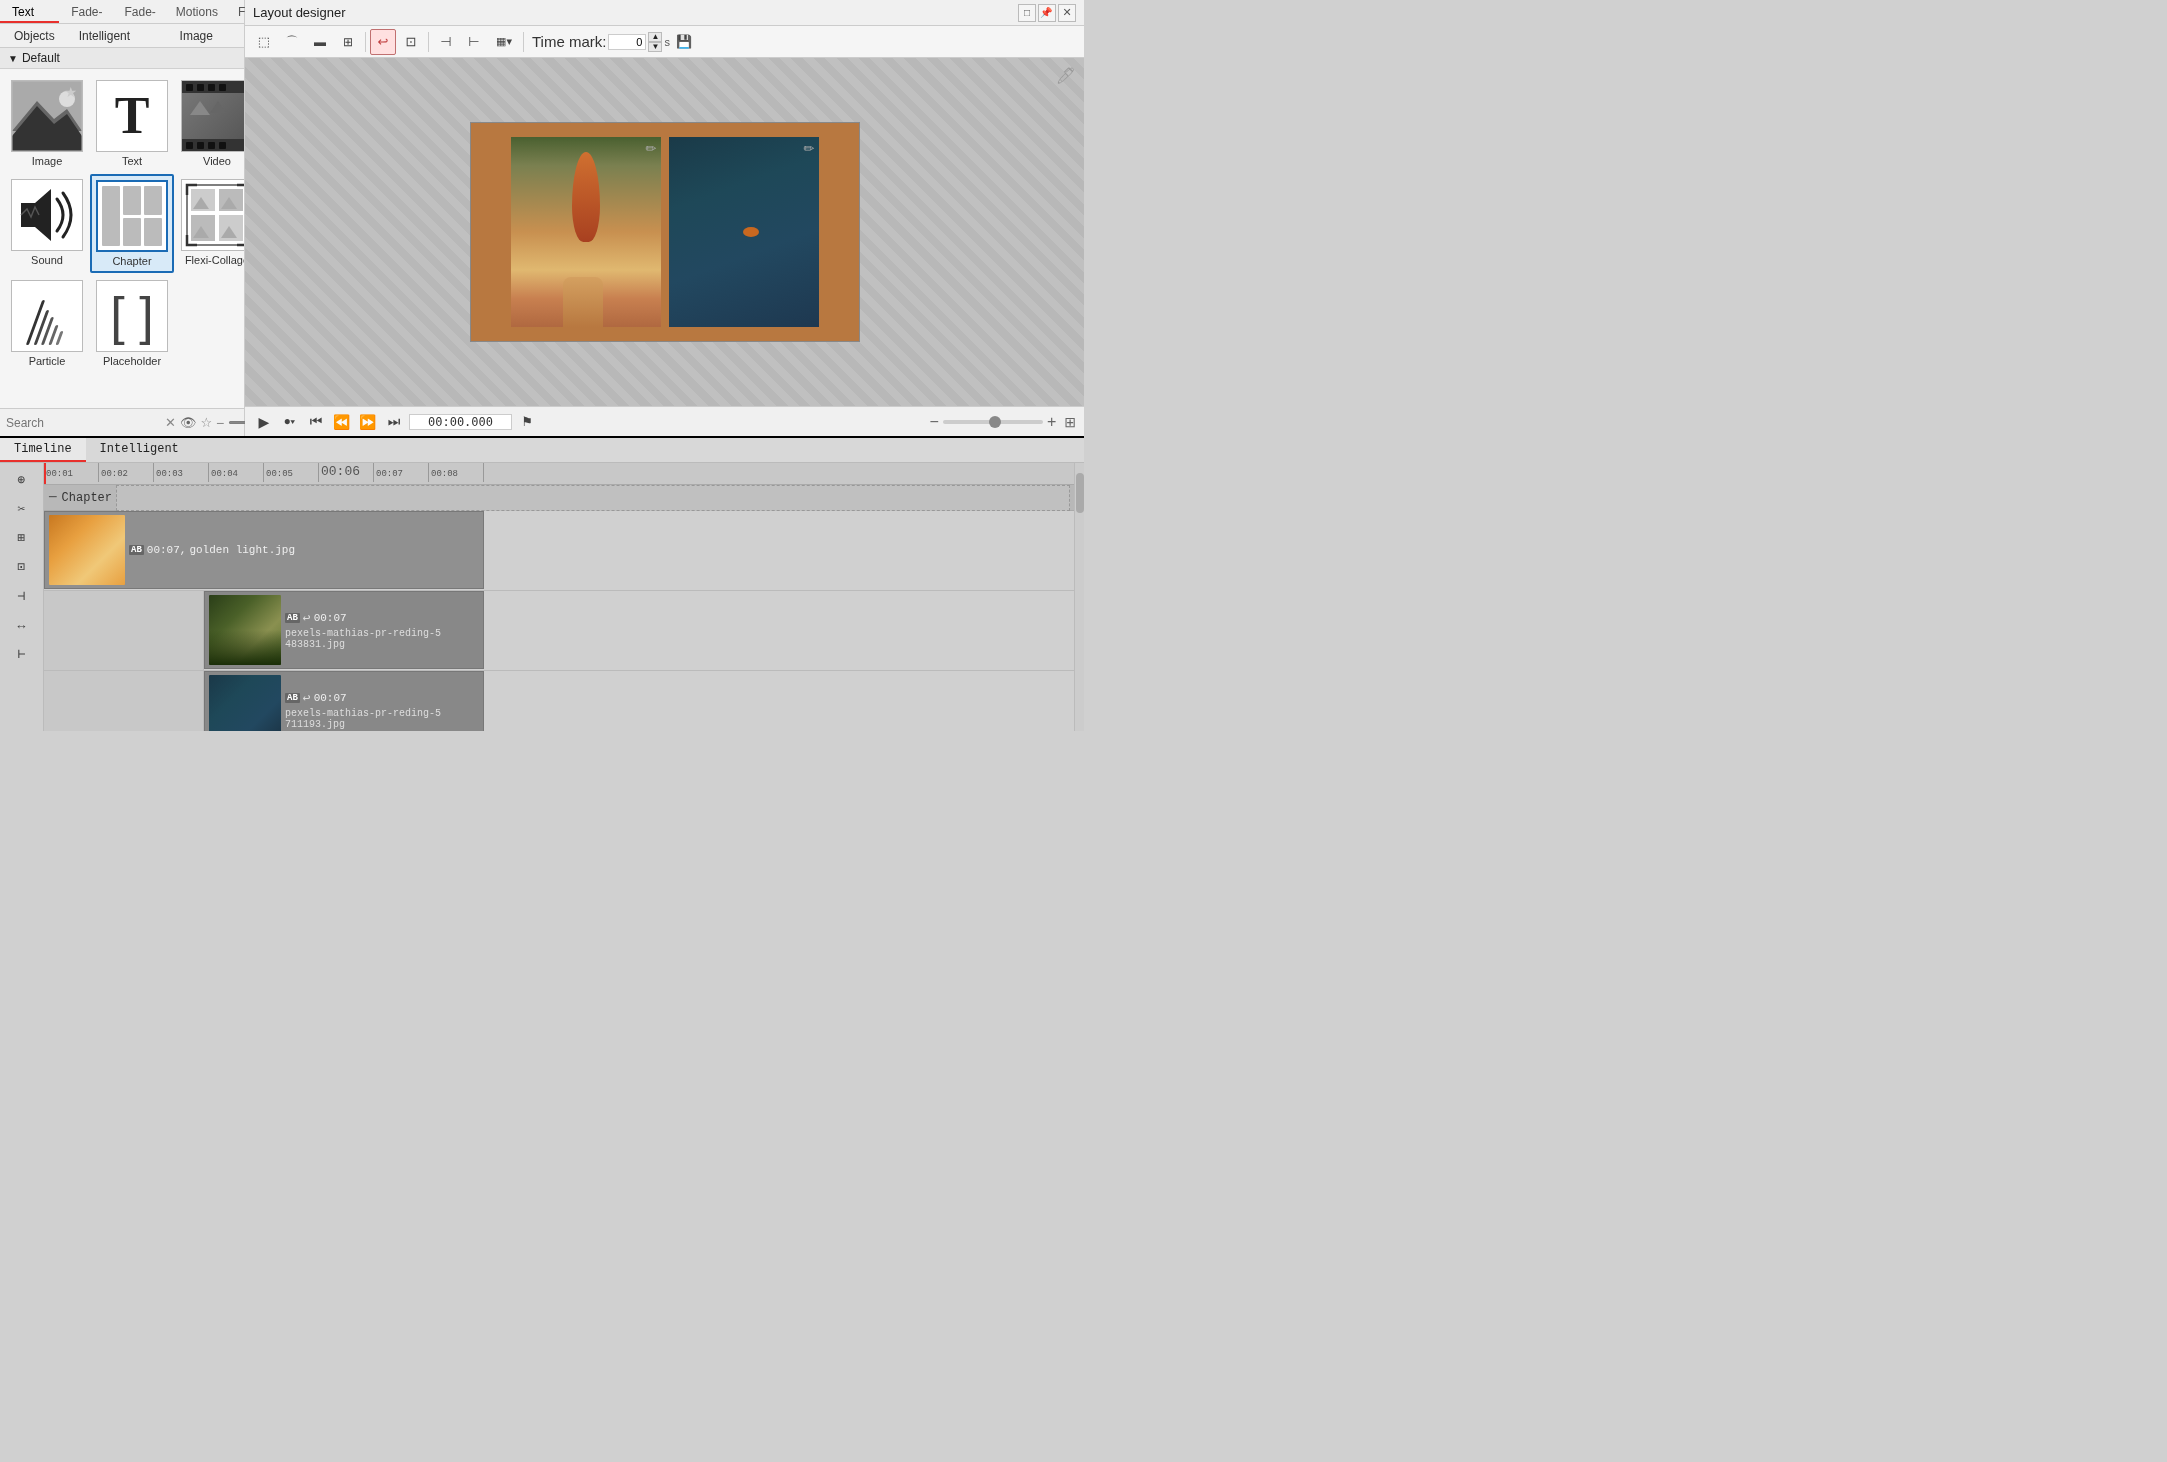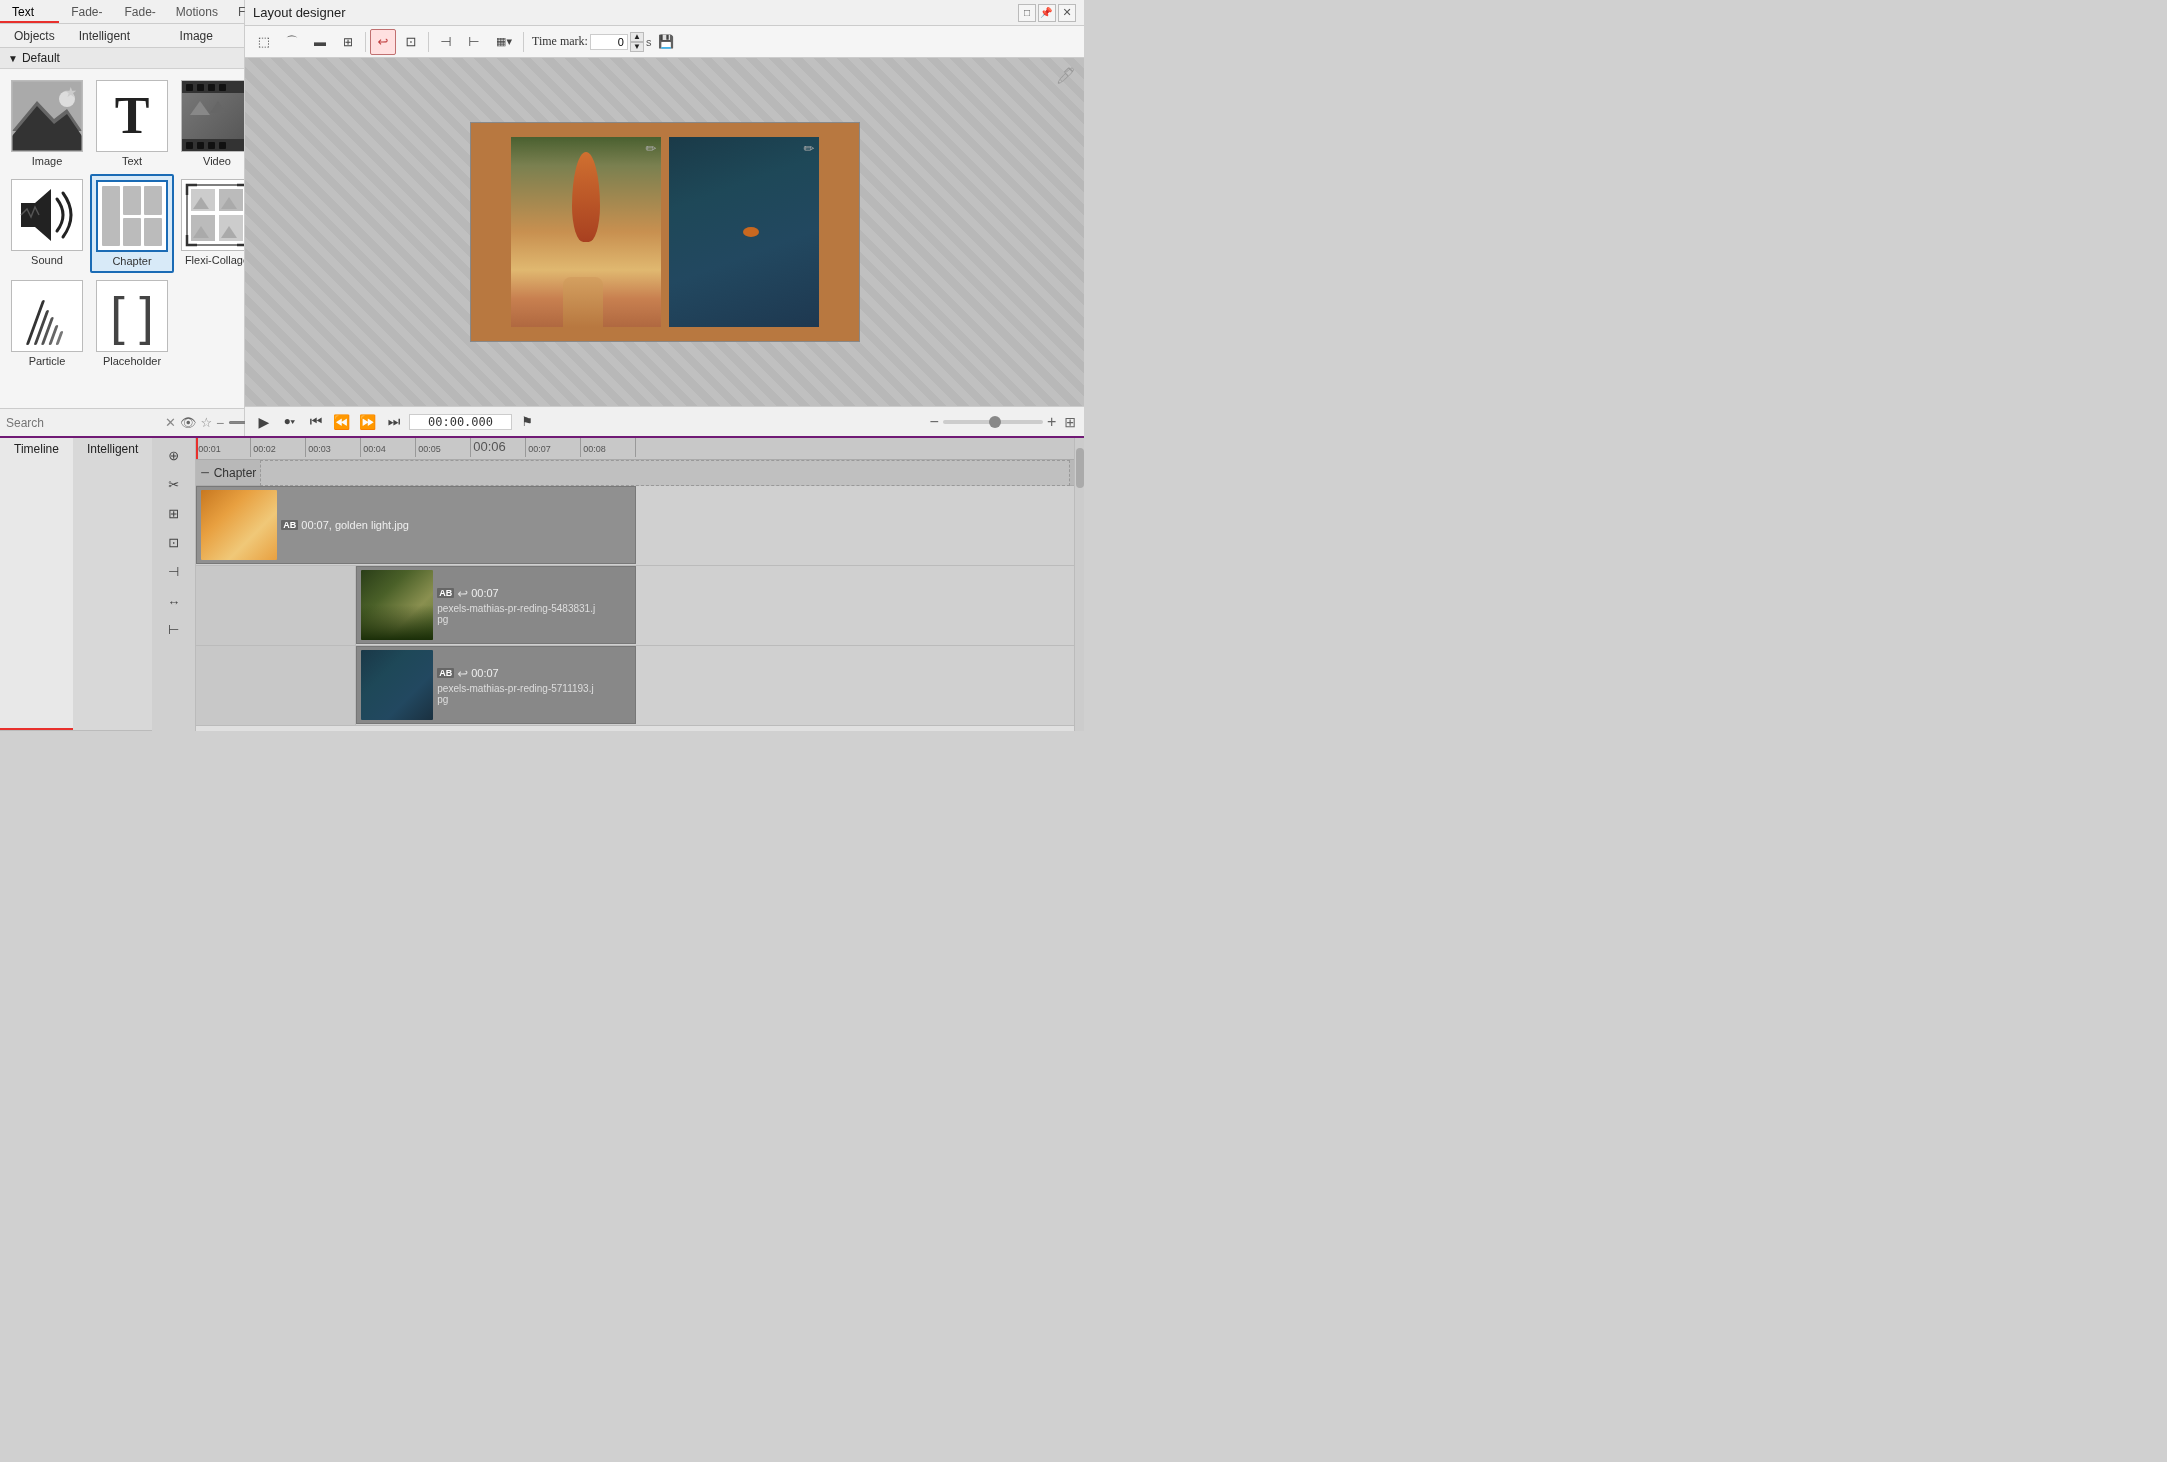--- a/index.html
+++ b/index.html
@@ -192,21 +192,21 @@
         <div style="width:26px;height:26px;display:flex;align-items:center;justify-content:center;cursor:pointer;border:1px solid transparent;border-radius:2px;font-size:12px;color:#444;">⊞</div>
         <div style="width:1px;height:20px;background:#ccc;margin:0 2px;"></div>
         <div style="width:26px;height:26px;display:flex;align-items:center;justify-content:center;cursor:pointer;border:1px solid #c07070;background:#ffe0e0;border-radius:2px;font-size:13px;color:#c04040;">↩</div>
         <div style="width:26px;height:26px;display:flex;align-items:center;justify-content:center;cursor:pointer;border:1px solid transparent;border-radius:2px;font-size:13px;color:#444;">⊡</div>
         <div style="width:1px;height:20px;background:#ccc;margin:0 2px;"></div>
         <div style="width:26px;height:26px;display:flex;align-items:center;justify-content:center;cursor:pointer;border:1px solid transparent;border-radius:2px;font-size:13px;color:#444;">⊣</div>
         <div style="width:26px;height:26px;display:flex;align-items:center;justify-content:center;cursor:pointer;border:1px solid transparent;border-radius:2px;font-size:13px;color:#444;">⊢</div>
         <div style="width:30px;height:26px;display:flex;align-items:center;justify-content:center;cursor:pointer;border:1px solid transparent;border-radius:2px;font-size:11px;color:#444;">▦▾</div>
         <div style="width:1px;height:20px;background:#ccc;margin:0 2px;"></div>
 
-        <span style="font-size:12px;color:#333;margin-left:4px;font-family:Liberation Serif, serif;">Time mark:</span>
+        <span style="font-size:15px;color:#333;margin-left:4px;">Time mark:</span>
         <input type="text" value="0" style="width: 38px; border: 1px solid rgb(204, 204, 204); background: rgb(255, 255, 255); padding: 1px 3px; font-size: 11px; text-align: right;">
         <div style="display:flex;flex-direction:column;">
           <div style="width:14px;height:10px;font-size:8px;cursor:pointer;background:#e8e8e8;border:1px solid #bbb;display:flex;align-items:center;justify-content:center;">▲</div>
           <div style="width:14px;height:10px;font-size:8px;cursor:pointer;background:#e8e8e8;border:1px solid #bbb;display:flex;align-items:center;justify-content:center;">▼</div>
         </div>
         <span style="font-size:11px;color:#555;">s</span>
         <div style="width:26px;height:26px;display:flex;align-items:center;justify-content:center;cursor:pointer;border:1px solid transparent;border-radius:2px;font-size:13px;color:#444;">💾</div>
       </div>
 
       <div style="flex:1;display:flex;align-items:center;justify-content:center;background:repeating-linear-gradient(45deg,#c0c0c0 0px,#c0c0c0 8px,#b8b8b8 8px,#b8b8b8 16px);position:relative;">
@@ -249,21 +249,21 @@
         <span style="cursor:pointer;color:#666;font-size:16px;">−</span>
         <div style="width:100px;height:4px;background:#ccc;border-radius:2px;position:relative;cursor:pointer;">
           <div style="position:absolute;left:46%;top:-4px;width:12px;height:12px;background:#888;border-radius:50%;cursor:pointer;"></div>
         </div>
         <span style="cursor:pointer;color:#666;font-size:16px;">+</span>
         <div style="cursor:pointer;color:#666;font-size:14px;margin-left:4px;">⊞</div>
       </div>
     </div>
   </div>
 
-  <div style="height:295px;background:#e0e0e0;display:flex;border-top:2px solid #701a75;flex-shrink:0;">
+  <div style="height:295px;background:#e0e0e0;display:flex;flex-direction:column;border-top:2px solid #000000;flex-shrink:0;font-family:Liberation Mono, monospace;">
 
     <div style="display:flex;background:#d8d8d8;border-bottom:1px solid #bbb;flex-shrink:0;">
       <div style="padding:4px 14px;font-size:12px;cursor:pointer;border-bottom:2px solid #e8302c;background:#e8e8e8;">Timeline</div>
       <div style="padding:4px 14px;font-size:12px;cursor:pointer;border-bottom:2px solid transparent;">Intelligent</div>
     </div>
 
     <div style="flex:1;display:flex;overflow:hidden;">
 
       <div style="width:44px;background:#d0d0d0;border-right:1px solid #bbb;display:flex;flex-direction:column;align-items:center;padding:4px 0;gap:3px;flex-shrink:0;">
         <div style="width:28px;height:26px;display:flex;align-items:center;justify-content:center;cursor:pointer;font-size:13px;color:#444;border:1px solid transparent;border-radius:2px;">⊕</div>

